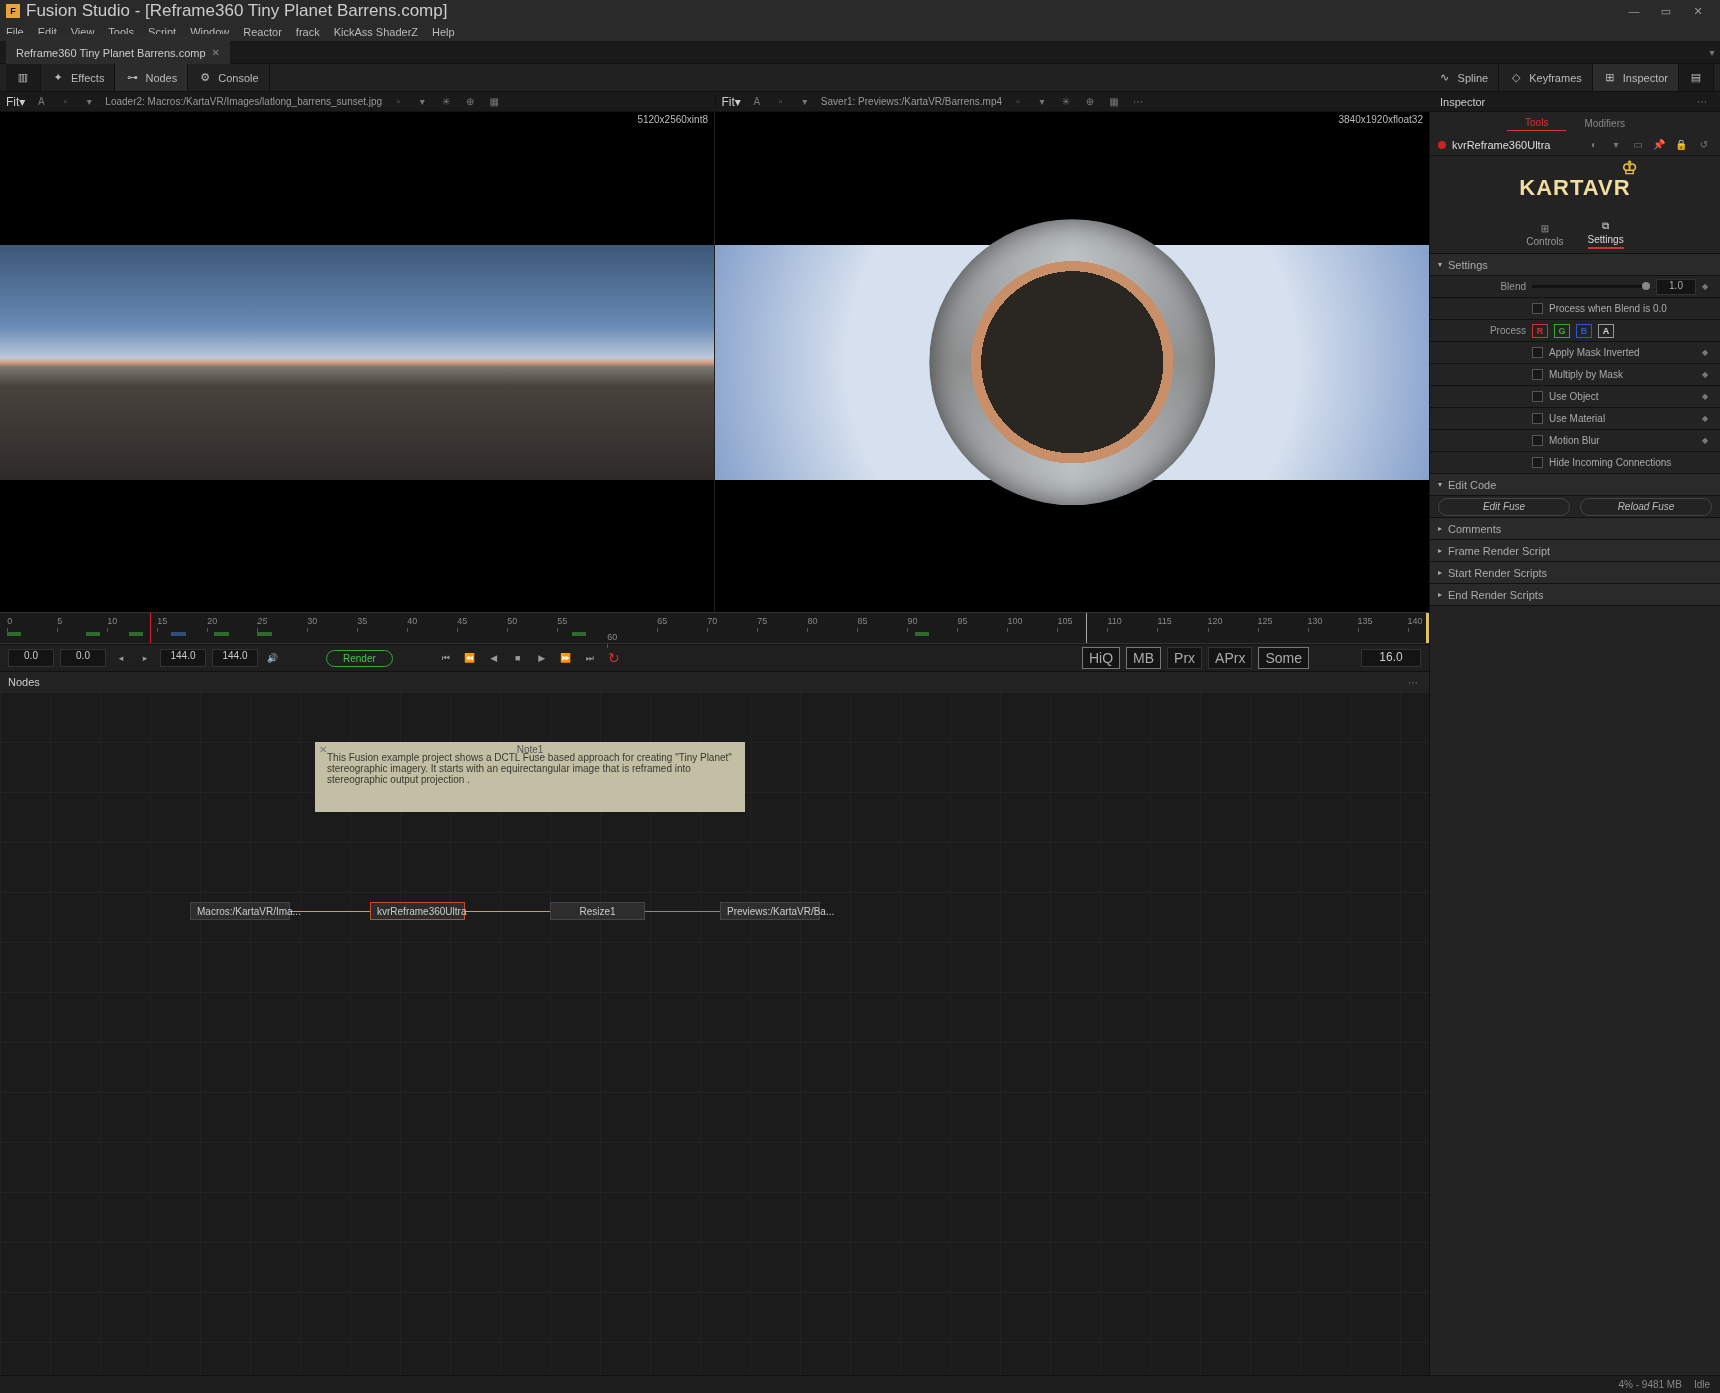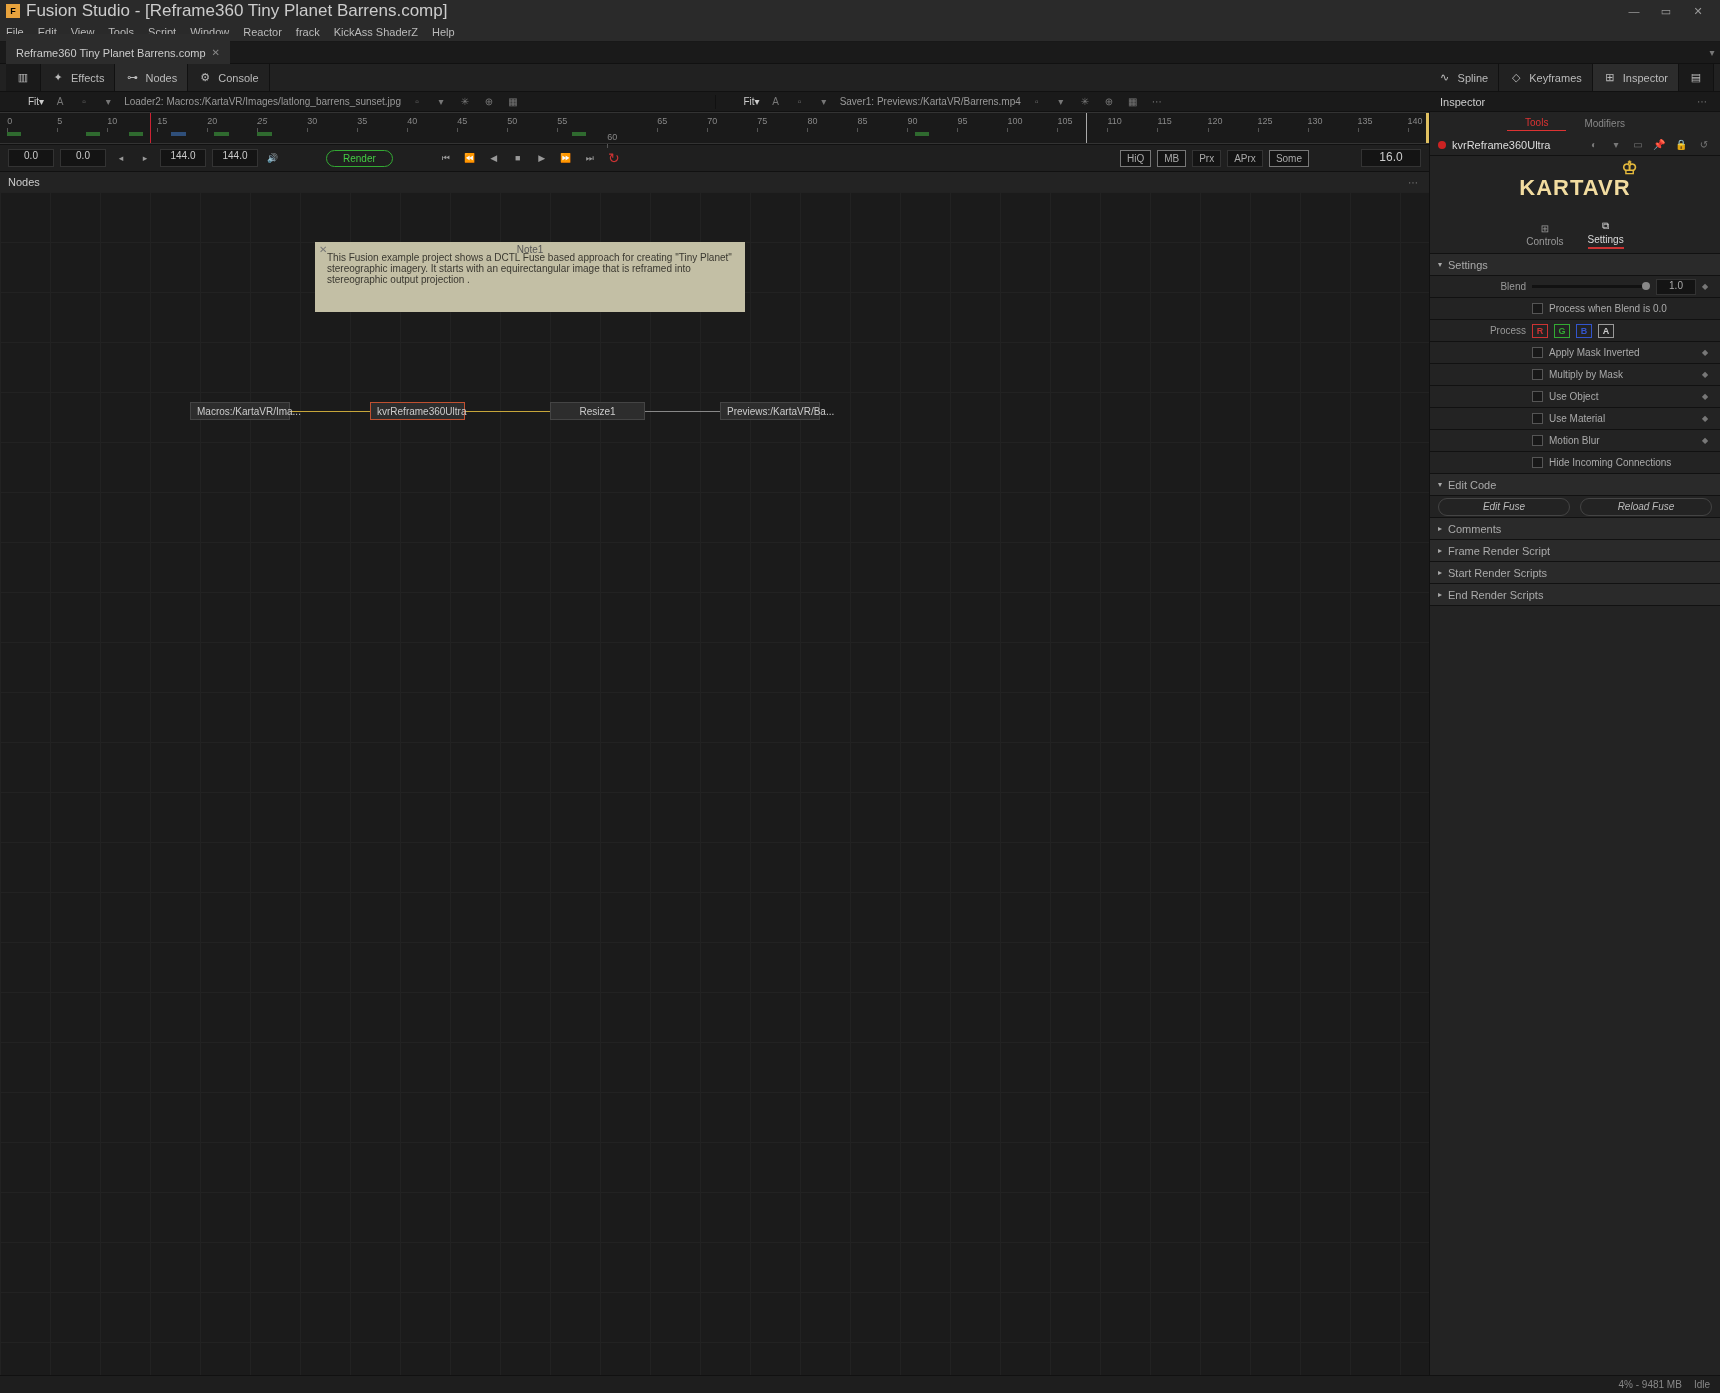--- a/index.html
+++ b/index.html
@@ -26,21 +26,21 @@
 .tool-seg.dark { background:#1a1a1a;}
 .tool-seg.active { background:#2c2c2c;}
 .spacer { flex:1;}
 .icn { width:14px;height:14px;display:inline-flex;align-items:center;justify-content:center;}
 
 
 .subbar { height:20px;background:#1a1a1a;display:flex;align-items:center;border-bottom:1px solid #111;}
 .subpane { flex:1;display:flex;align-items:center;padding:0 6px;gap:8px;overflow:hidden;}
 .subpane + .subpane { border-left:1px solid #111;}
 .subpane .meta { color:#999;font-size:10px;white-space:nowrap;overflow:hidden;text-overflow:ellipsis;}
-.fitbox { color:#ccc;font-size:10px;margin-left:22px;}
+.fitbox { color:#ccc;font-size:12px;}
 .sbtn { width:16px;height:14px;color:#777;display:inline-flex;align-items:center;justify-content:center;font-size:10px;}
 .rside { width:290px;display:flex;align-items:center;padding:0 10px;color:#ccc;}
 
 
 .main { display:flex; height: calc(100% - 130px);}
 .left { flex:1;display:flex;flex-direction:column;overflow:hidden;border-right:1px solid #111;}
 .right { width:290px;background:#232323;display:flex;flex-direction:column;overflow:hidden auto;}
 
 
 .viewers { display:flex; height:500px; background:#000; position:relative;}
@@ -62,21 +62,21 @@
 .seg { position:absolute;top:2px;height:4px;background:#2f6a2f;}
 .seg.blue{background:#2f4f7a;}
 .playhead { position:absolute;top:0;bottom:0;width:1px;background:#c23;}
 .blk{position:absolute;top:0;bottom:0;right:0;width:3px;background:#e0c060;}
 
 
 .transport { height:28px;background:#1f1f1f;display:flex;align-items:center;padding:0 8px;gap:6px;border-top:1px solid #111;border-bottom:1px solid #111;}
 .tinput { width:46px;height:18px;background:#141414;border:1px solid #333;color:#ccc;text-align:center;font-size:10px;}
 .tbtn { width:18px;height:18px;color:#999;display:flex;align-items:center;justify-content:center;font-size:9px;}
 .renderbtn { padding:2px 16px;border:1px solid #3a3;color:#4c4;border-radius:10px;font-size:10px;margin:0 12px;}
-.pill { padding:2px 6px;background:#141414;border:1px solid #333;font-size:10px;}
+.pill { padding:2px 6px;background:#141414;border:1px solid #333;font-size:14px;}
 .pill.on { border-color:#777;}
 .loopicn { color:#c33;font-size:14px;}
 
 
 .nodespanel { flex:1;background:#1c1c1c;display:flex;flex-direction:column;}
 .paneltitle { height:20px;background:#232323;color:#ccc;padding:0 8px;display:flex;align-items:center;justify-content:space-between;}
 .flow { flex:1;position:relative;background-image:linear-gradient(#222 1px,transparent 1px),linear-gradient(90deg,#222 1px,transparent 1px);background-size:50px 50px;background-color:#1b1b1b;}
 .note { position:absolute;left:315px;top:50px;width:430px;height:70px;background:#c3bfa5;color:#3a3830;font-size:10px;padding:10px 12px;}
 .note .ntitle { position:absolute;top:2px;left:50%;transform:translateX(-50%);color:#555;}
 .note .nx { position:absolute;left:4px;top:2px;color:#777;}
@@ -216,20 +216,32 @@
   </div>
   <div class="rside">
     <span>Inspector</span>
     <div class="spacer"></div>
     <span class="sbtn">⋯</span>
   </div>
 </div>
 
 <div class="main">
   <div class="left">
+    <div class="viewers">
+      <div class="viewer">
+        <div class="vlabel">5120x2560xint8</div>
+        <div class="fake-img sky1"></div>
+      </div>
+      <div class="viewer">
+        <div class="vlabel">3840x1920xfloat32</div>
+        <div class="sky2">
+              <div class="planet-ring"></div>
+            </div>
+      </div>
+    </div>
 
     <div class="timeline">
       <div class="ruler">
         <div class="tickrow" id="tickrow">
               <span class="tick" style="left: 0.5%;">0</span>
               <span class="tick" style="left: 4%;">5</span>
               <span class="tick" style="left: 7.5%;">10</span>
               <span class="tick" style="left: 11%;">15</span>
               <span class="tick" style="left: 14.5%;">20</span>
               <span class="tick" style="left: 18%; font-style: italic;">25</span>

